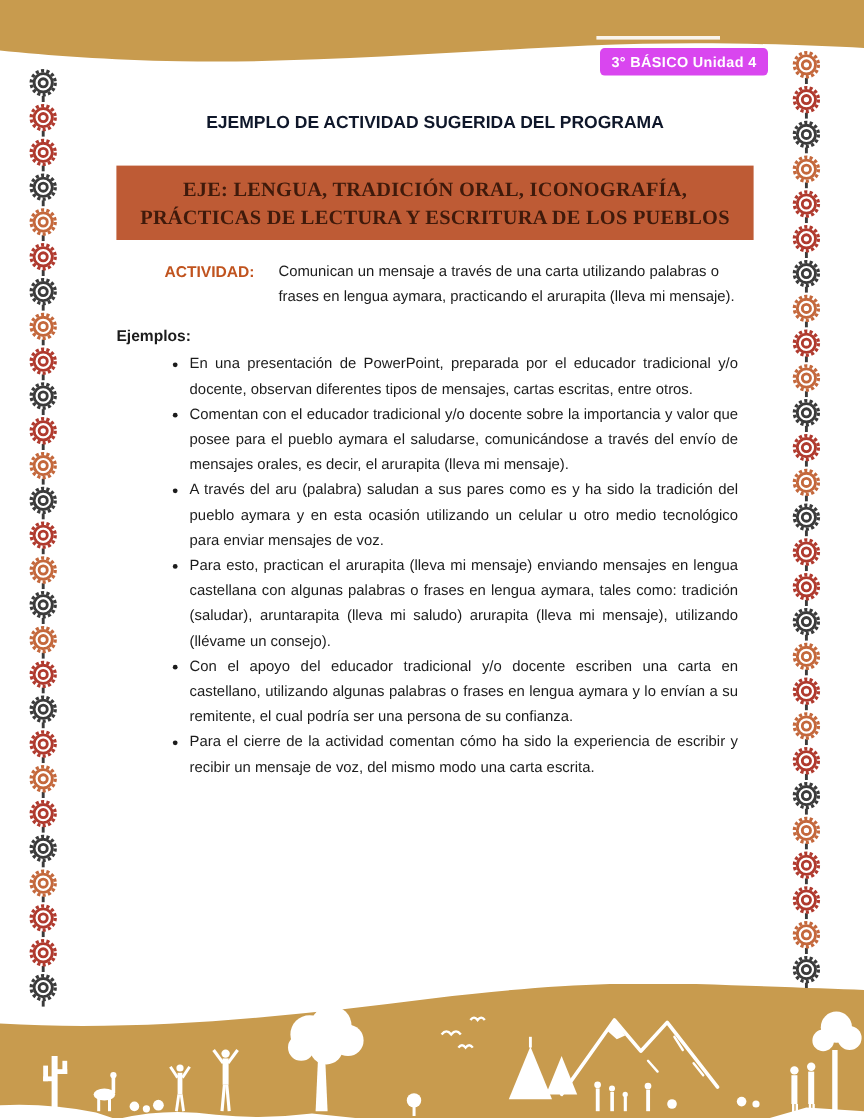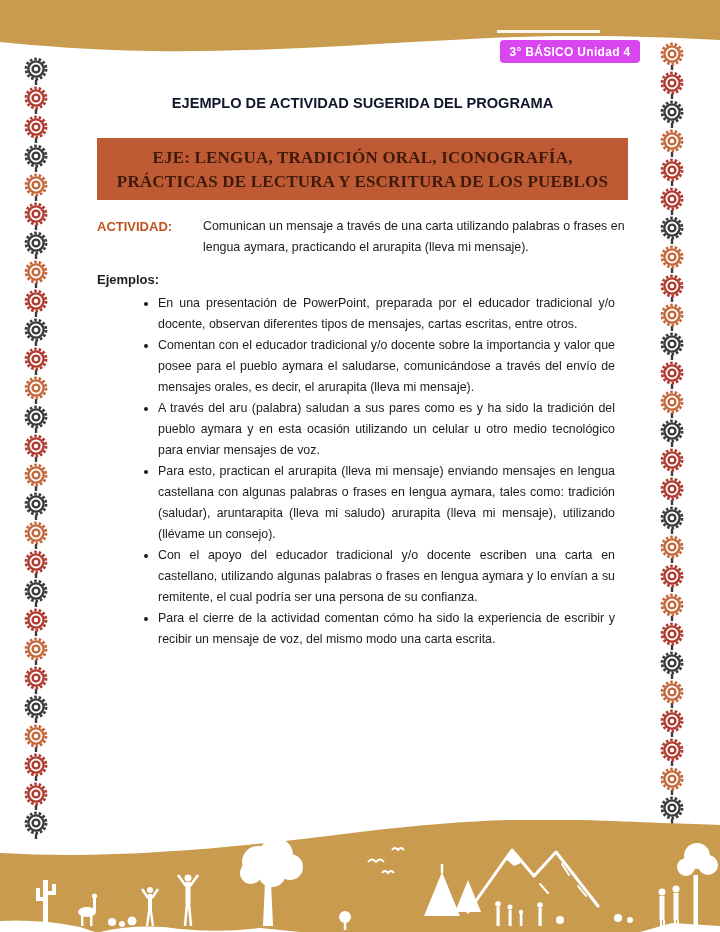--- a/index.html
+++ b/index.html
@@ -20,21 +20,21 @@
   .ornament-col svg{display:block;}
 
   
   .content{position:absolute;left:97px;top:85px;width:531px;color:#1c1c1c;}
   .doc-title{margin-top:10px;text-align:center;font-size:14.6px;font-weight:700;color:#0f172a;}
   .eje-box{margin-top:27px;background:#BE5B35;min-height:62px;display:flex;flex-direction:column;
       align-items:center;justify-content:flex-end;text-align:center;padding:6px 4px;box-sizing:border-box;}
   .eje-box div{font-family:"Liberation Serif",serif;font-weight:700;font-size:17px;line-height:24px;
       color:#3F1A0B;letter-spacing:.2px;}
   .context-heading{margin-top:13px;font-size:17.5px;font-weight:700;color:#8C3A17;}
-  .activity-row{margin-top:16px;display:flex;gap:24px;font-size:12.4px;line-height:21px;}
+  .activity-row{margin-top:16px;display:flex;gap:13px;font-size:12.4px;line-height:21px;margin-left:40px;}
   .activity-label{flex:none;width:82px;font-weight:700;font-size:13px;color:#C0531E;}
   .activity-text{flex:1;}
   .examples-label{margin-top:14px;font-weight:700;font-size:13px;}
   ul.bullets{margin:6px 13px 0;padding-left:48px;font-size:12.4px;line-height:21px;}
   ul.bullets li{text-align:justify;}
   b{font-weight:400;}
 
   
   .landscape{position:absolute;left:0;top:820px;width:720px;height:112px;}
 </style>

